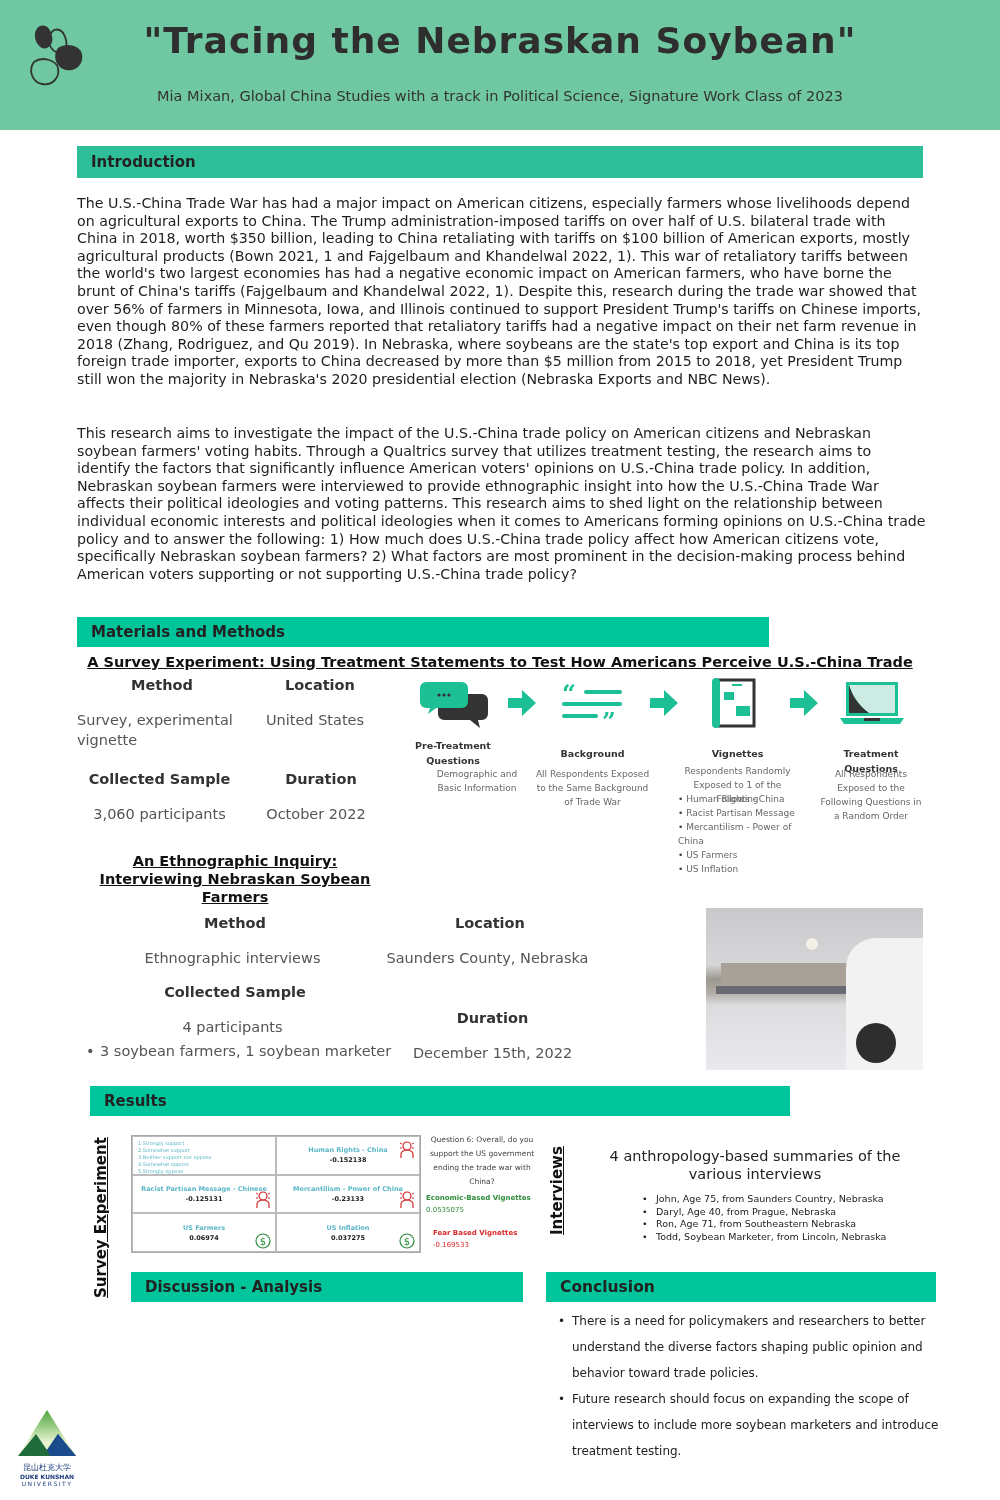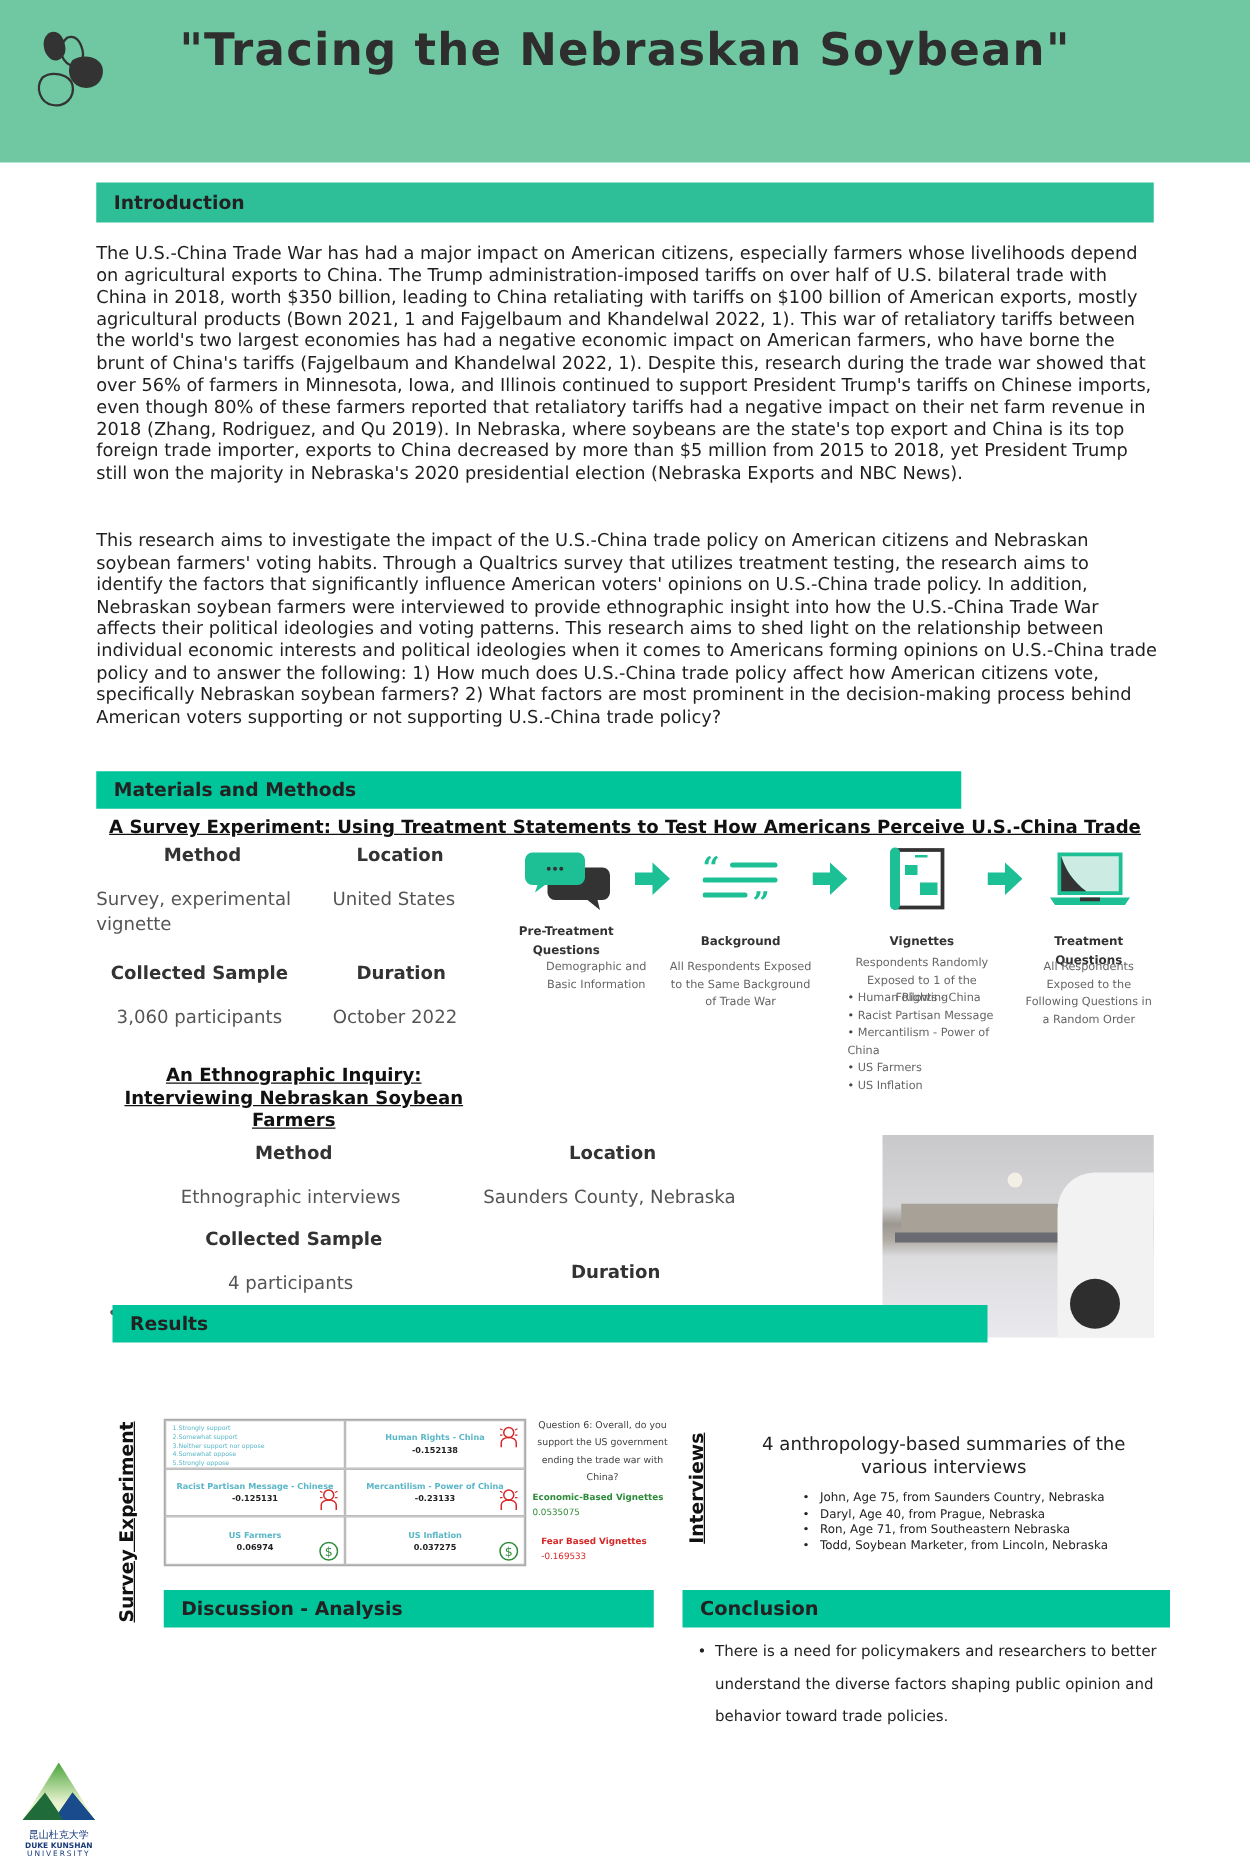--- a/index.html
+++ b/index.html
@@ -39,20 +39,21 @@
 <body>
 
 <div class="header">
   <svg class="beans" viewBox="0 0 58 66">
     <path d="M12 4 C4 8 6 22 14 26 C20 28 26 22 24 14 C22 6 18 2 12 4 Z" fill="#333"></path>
     <path d="M26 8 C18 14 20 26 28 30 C34 32 40 26 38 18 C36 10 32 6 26 8 Z" fill="none" stroke="#333" stroke-width="1.8"></path>
     <path d="M30 26 C24 34 28 46 38 48 C48 50 56 42 54 32 C52 24 40 20 30 26 Z" fill="#333"></path>
     <path d="M6 40 C0 48 4 60 14 62 C24 64 32 56 30 46 C28 38 14 34 6 40 Z" fill="none" stroke="#333" stroke-width="1.8"></path>
   </svg>
   <div class="title">"Tracing the Nebraskan Soybean"</div>
+  <div class="subtitle">Mia Mixan, Global China Studies with a track in Political Science, Signature Work Class of 2023</div>
 </div>
 
 <div class="sec-head" style="left:77px; top:146px; width:846px; height:32px;">Introduction</div>
 <p class="para" style="top:195px;">The U.S.-China Trade War has had a major impact on American citizens, especially farmers whose livelihoods depend on agricultural exports to China. The Trump administration-imposed tariffs on over half of U.S. bilateral trade with China in 2018, worth $350 billion, leading to China retaliating with tariffs on $100 billion of American exports, mostly agricultural products (Bown 2021, 1 and Fajgelbaum and Khandelwal 2022, 1). This war of retaliatory tariffs between the world's two largest economies has had a negative economic impact on American farmers, who have borne the brunt of China's tariffs (Fajgelbaum and Khandelwal 2022, 1). Despite this, research during the trade war showed that over 56% of farmers in Minnesota, Iowa, and Illinois continued to support President Trump's tariffs on Chinese imports, even though 80% of these farmers reported that retaliatory tariffs had a negative impact on their net farm revenue in 2018 (Zhang, Rodriguez, and Qu 2019). In Nebraska, where soybeans are the state's top export and China is its top foreign trade importer, exports to China decreased by more than $5 million from 2015 to 2018, yet President Trump still won the majority in Nebraska's 2020 presidential election (Nebraska Exports and NBC News).</p>
 <p class="para" style="top:425px;">This research aims to investigate the impact of the U.S.-China trade policy on American citizens and Nebraskan soybean farmers' voting habits. Through a Qualtrics survey that utilizes treatment testing, the research aims to identify the factors that significantly influence American voters' opinions on U.S.-China trade policy. In addition, Nebraskan soybean farmers were interviewed to provide ethnographic insight into how the U.S.-China Trade War affects their political ideologies and voting patterns. This research aims to shed light on the relationship between individual economic interests and political ideologies when it comes to Americans forming opinions on U.S.-China trade policy and to answer the following: 1) How much does U.S.-China trade policy affect how American citizens vote, specifically Nebraskan soybean farmers? 2) What factors are most prominent in the decision-making process behind American voters supporting or not supporting U.S.-China trade policy?</p>
 
 <div class="sec-head bright" style="left:77px; top:617px; width:692px; height:30px;">Materials and Methods</div>
 <div class="sub-title" style="left:77px; top:654px; width:846px;">A Survey Experiment: Using Treatment Statements to Test How Americans Perceive U.S.-China Trade</div>
 
 <div class="lbl" style="left:77px; top:677px; width:170px;">Method</div>
@@ -132,21 +133,21 @@
 <div class="val" style="left:400px; top:1043px; width:185px;">December 15th, 2022</div>
 
 <div class="photo">
   <div style="position:absolute; left:100px; top:30px; width:12px; height:12px; border-radius:50%; background:#f2efe6;"></div>
   <div style="position:absolute; left:15px; top:55px; width:180px; height:30px; background:#a7a198;"></div>
   <div style="position:absolute; left:10px; top:78px; width:190px; height:8px; background:#6a6a72;"></div>
   <div style="position:absolute; left:140px; top:30px; width:90px; height:140px; background:#f2f2f2; border-radius:30px 0 0 0;"></div>
   <div style="position:absolute; left:150px; top:115px; width:40px; height:40px; border-radius:50%; background:#2e2e2e;"></div>
 </div>
 
-<div class="sec-head bright" style="left:90px; top:1044px; width:700px; height:30px;">Results</div>
+<div class="sec-head bright" style="left:90px; top:1086px; width:700px; height:30px;">Results</div>
 <div class="vert" style="left:92px; top:1298px;">Survey Experiment</div>
 
 <div class="grid">
   <div class="cell">
     <div class="scale">
       <div>1.Strongly support</div>
       <div>2.Somewhat support</div>
       <div>3.Neither support nor oppose</div>
       <div>4.Somewhat oppose</div>
       <div>5.Strongly oppose</div>
@@ -212,20 +213,21 @@
   <li>Todd, Soybean Marketer, from Lincoln, Nebraska</li>
 </ul>
 
 <div class="sec-head bright" style="left:131px; top:1272px; width:392px; height:30px; font-size:15px;">Discussion - Analysis</div>
 <ul class="bul-list" style="left:140px; top:1313px; width:380px; font-size:14.5px; line-height:26px; color:#222;">
 </ul>
 
 <div class="sec-head bright" style="left:546px; top:1272px; width:390px; height:30px; font-size:15.5px;">Conclusion</div>
 <ul class="bul-list" style="left:556px; top:1308px; width:385px; font-size:12px; line-height:26px; color:#222;">
   <li>There is a need for policymakers and researchers to better understand the diverse factors shaping public opinion and behavior toward trade policies.</li>
+  <li>Future research should focus on expanding the scope of interviews to include more soybean marketers and introduce treatment testing.</li>
 </ul>
 
 <div class="logo">
   <svg width="58" height="48" viewBox="0 0 58 48">
     <defs>
         <linearGradient id="lg" x1="0" y1="0" x2="0" y2="1">
           <stop offset="0" stop-color="#4aa33a"></stop>
           <stop offset="0.7" stop-color="#e8f3d0"></stop>
         </linearGradient>
       </defs>

